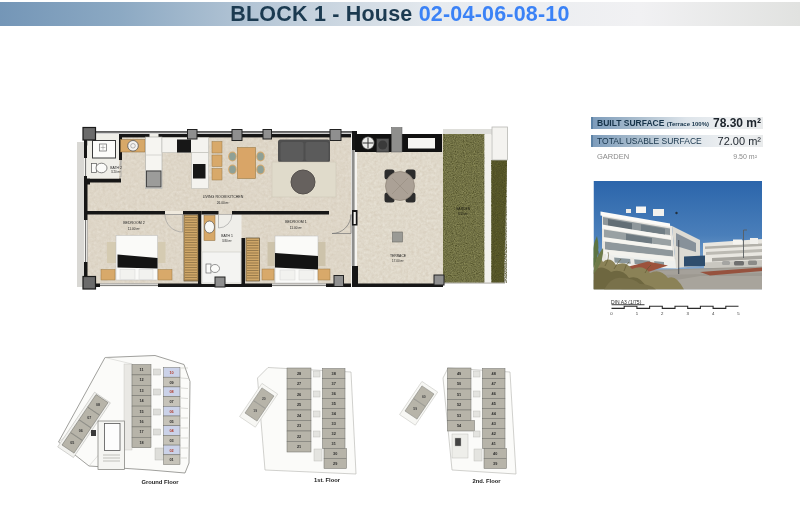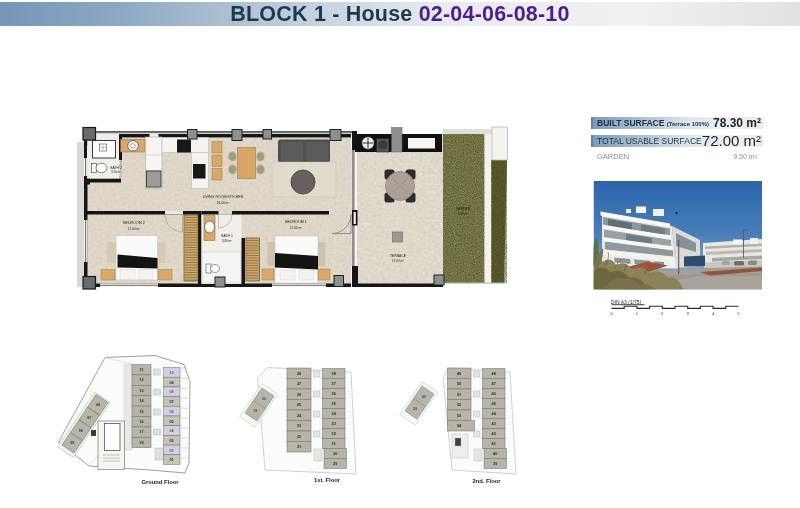--- a/index.html
+++ b/index.html
@@ -5,27 +5,27 @@
 html,body{margin:0;padding:0;background:#fff;}
 #page{position:relative;width:800px;height:508px;overflow:hidden;font-family:"Liberation Sans",sans-serif;background:#fff;}
 .abs{position:absolute;}
 </style>
 </head>
 <body>
 <div id="page">
 
 <div class="abs" style="left:0;top:2px;width:800px;height:24px;background:linear-gradient(90deg,#7496b7 0%,#8ca9c3 15%,#bccbd9 35%,#e7ebef 55%,#f1f1f3 80%,#e1e2e0 100%);"></div>
 
-<div class="abs" style="left:0;top:2px;width:800px;height:24px;line-height:24px;text-align:center;font-weight:bold;font-size:21.5px;letter-spacing:0.2px;color:#1b3a50;">BLOCK 1 - House <span style="color:#4c1d95;">02-04-06-08-10</span></div>
+<div class="abs" style="left:0;top:2px;width:800px;height:24px;line-height:24px;text-align:center;font-weight:bold;font-size:21.5px;letter-spacing:0.2px;color:#1b3a50;">BLOCK 1 - House <span style="color:#3b82f6;">02-04-06-08-10</span></div>
 
 <div class="abs" style="left:591px;top:117px;width:170px;height:12px;background:linear-gradient(90deg,#7d9cbb 0%,#a8bccd 25%,#dde4ea 55%,#eef0f2 80%,#e9ebec 100%);border-left:2px solid #5d83a6;"></div>
 <div class="abs" style="left:597px;top:117px;width:164px;height:12px;line-height:12px;font-size:8.5px;font-weight:bold;color:#17344a;">BUILT SURFACE <span style="font-size:6px;">(Terrace 100%)</span><span style="float:right;color:#1d242c;font-size:12px;">78.30 m²</span></div>
 
 <div class="abs" style="left:591px;top:134.5px;width:170px;height:12px;background:linear-gradient(90deg,#7d9cbb 0%,#a8bccd 25%,#dde4ea 55%,#eef0f2 80%,#e9ebec 100%);border-left:2px solid #5d83a6;"></div>
-<div class="abs" style="left:597px;top:134.5px;width:164px;height:12px;line-height:12px;font-size:8.5px;font-weight:normal;color:#17344a;">TOTAL USABLE SURFACE<span style="float:right;color:#1d242c;font-size:15px;">72.00 m²</span></div>
+<div class="abs" style="left:597px;top:134.5px;width:164px;height:12px;line-height:12px;font-size:8.5px;font-weight:normal;color:#17344a;">TOTAL USABLE SURFACE<span style="float:right;color:#1d242c;font-size:11px;">72.00 m²</span></div>
 
 <div class="abs" style="left:597px;top:152px;width:160px;height:10px;line-height:10px;font-size:7.5px;color:#8a8a8a;">GARDEN<span style="float:right;font-size:7px;">9.50 m²</span></div>
 
 <div class="abs" style="left:611px;top:298.5px;width:120px;height:6px;line-height:6px;font-size:5px;color:#2a2a2a;">DIN A3 (1/75)</div>
 
 <svg class="abs" style="left:0;top:0;" width="800" height="508" viewBox="0 0 800 508">
 <defs>
 <filter id="floorgrain" x="0%" y="0%" width="100%" height="100%">
 <feTurbulence type="fractalNoise" baseFrequency="0.35" numOctaves="3" seed="11" result="n"></feTurbulence>
 <feColorMatrix in="n" type="matrix" values="0 0 0 0 0 0 0 0 0 0 0 0 0 0 0 0.5 0.5 0.5 0 -0.2" result="alpha"></feColorMatrix>

